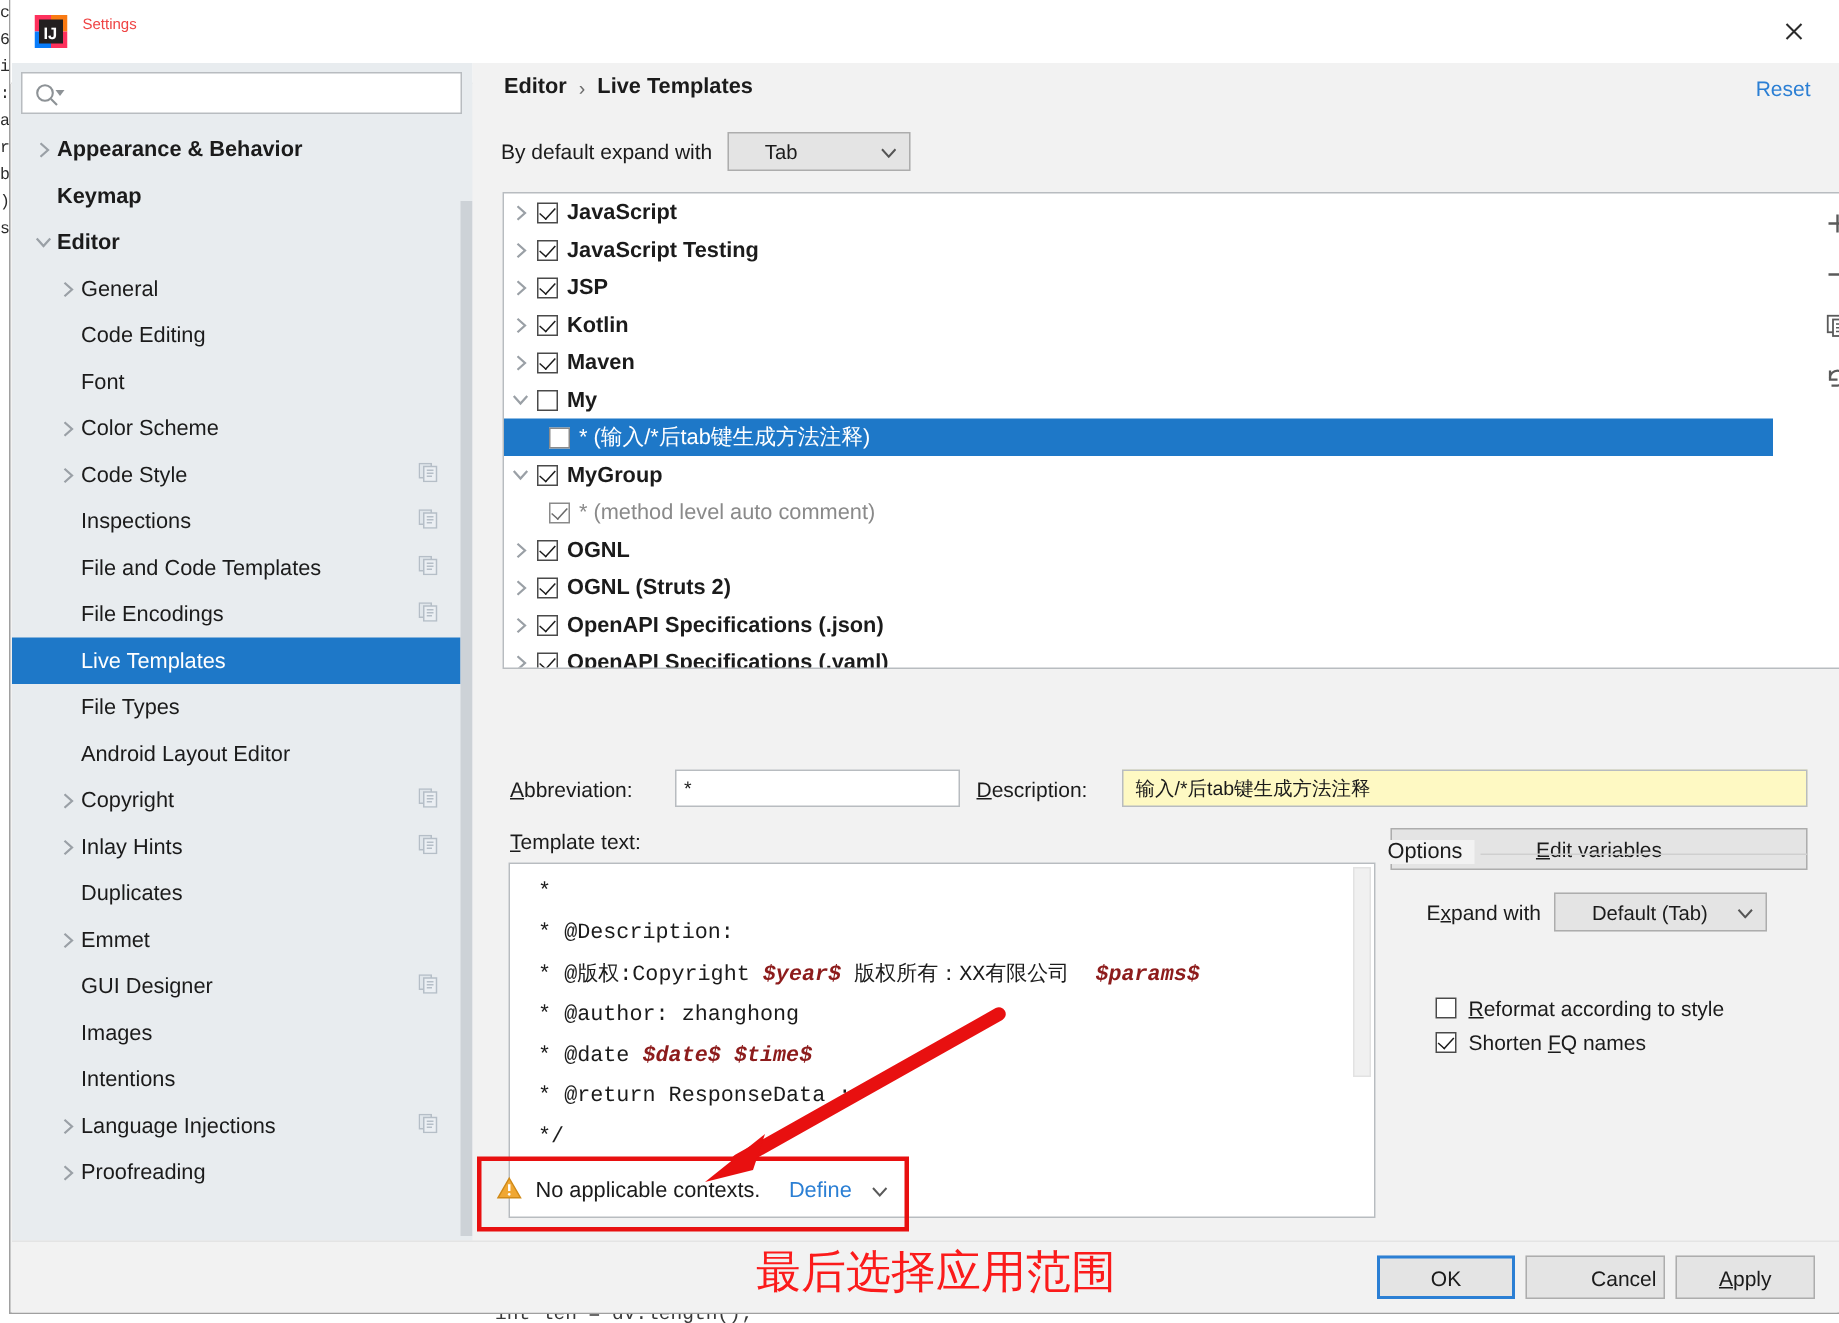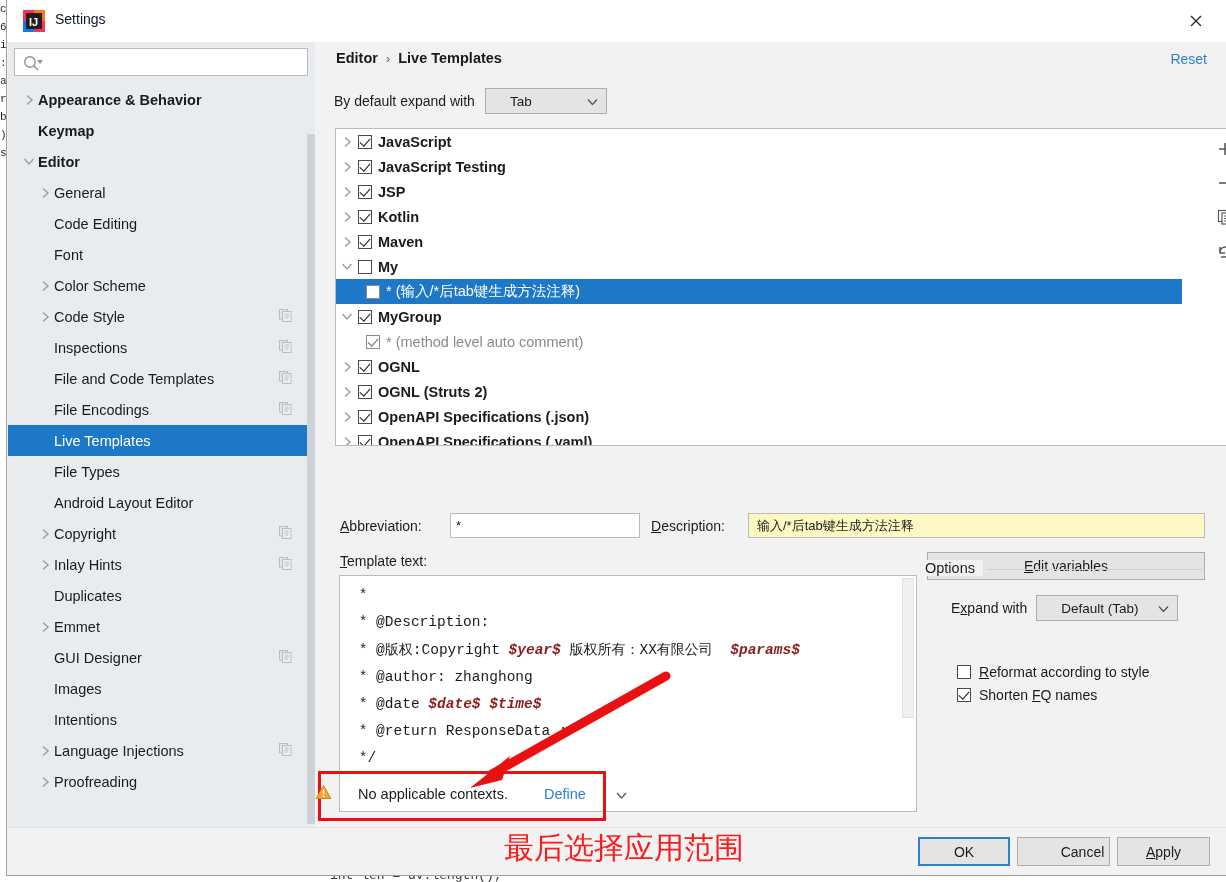--- a/index.html
+++ b/index.html
@@ -41,21 +41,21 @@
   #titlebar {
     position: absolute; left: 0; top: 0; width: 1220px; height: 56px;
     background: #ffffff;
     border-bottom: 1px solid #e2e2e2;
   }
   #app-logo {
     position: absolute; left: 16px; top: 10px; width: 22px; height: 22px;
   }
   #title-text {
     position: absolute; left: 48px; top: 11px;
-    font-size: 14px; color: #0f172a;
+    font-size: 10px; color: #ef4444;
   }
   #close-btn {
     position: absolute; right: 8px; top: 0; width: 46px; height: 41px;
     display: flex; align-items: center; justify-content: center;
     cursor: pointer;
   }
   #close-btn svg { display: block; }
 
   
   #sidebar {
@@ -275,22 +275,22 @@
   }
   #opt-reformat { left: 642px; top: 622px; }
   #opt-shorten { left: 642px; top: 645px; }
 
   
   #ctx-highlight {
     position: absolute; left: 3px; top: 729px; width: 288px; height: 50px;
     border: 3px solid #e81010;
   }
   #ctx-row {
-    position: absolute; left: 0; top: 742px;
-    display: flex; align-items: center; gap: 26px;
+    position: absolute; left: 16px; top: 742px;
+    display: flex; align-items: center; gap: 9px;
     font-size: 14.5px; color: #1b1b1b;
   }
   #ctx-define {
     color: #2b7fd4; cursor: pointer; margin-left: 10px;
   }
   #ctx-define-chev { color: #5a5a5a; margin-left: 4px; }
 
   
   #red-arrow { position: absolute; left: 440px; top: 670px; pointer-events: none; }
 

